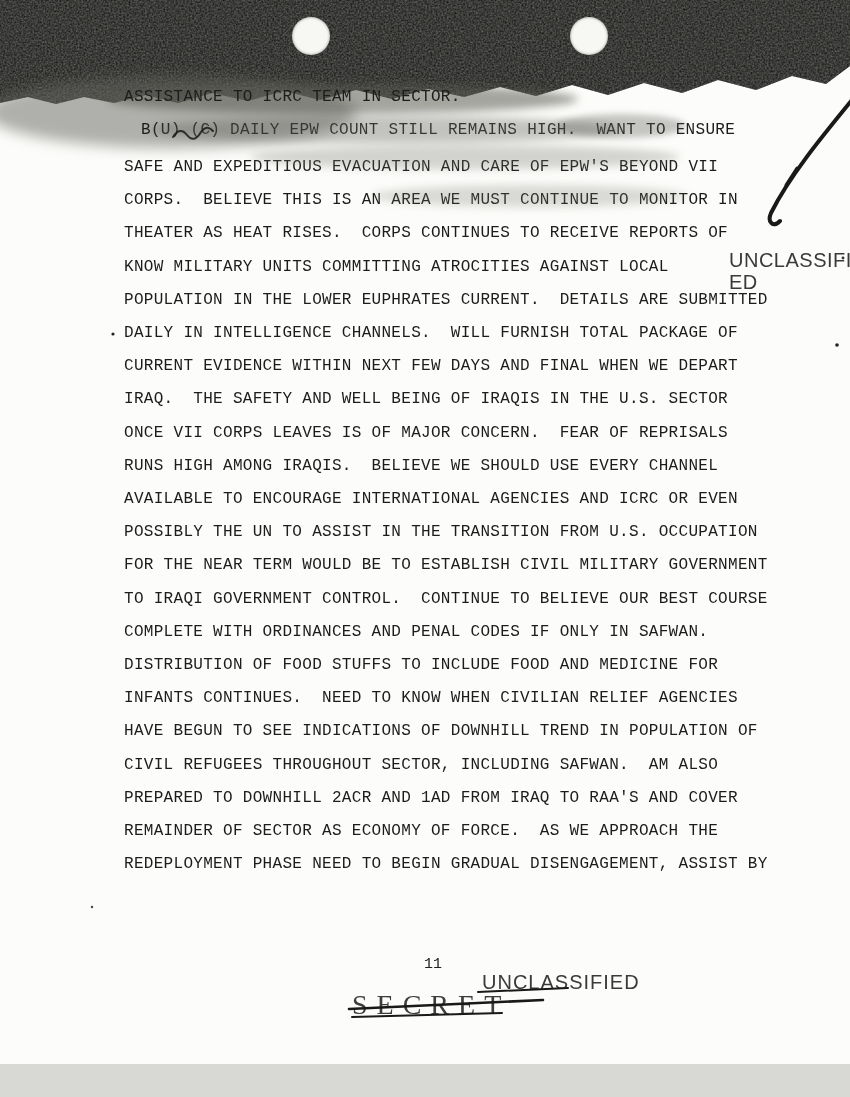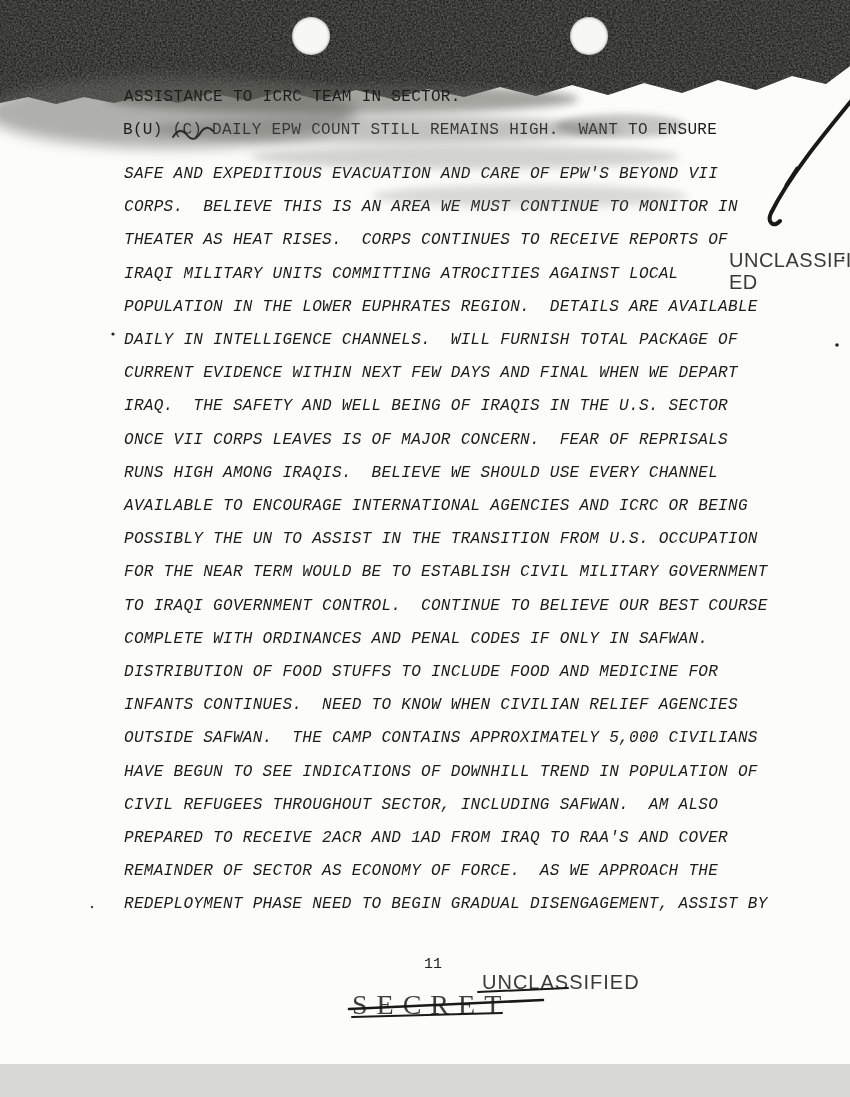--- a/index.html
+++ b/index.html
@@ -39,22 +39,22 @@
   .s4 { left:250px; top:145px; width:430px; height:24px; background:rgba(112,112,106,.30); filter:blur(4px); z-index:4; }
   .s5 { left:372px; top:185px; width:315px; height:22px; background:rgba(116,116,110,.26); filter:blur(4px); z-index:4; }
   .s6 { left:556px; top:114px; width:130px; height:24px; background:rgba(82,82,78,.32); filter:blur(3px); z-index:4; }
 
   
   .doc-text {
     position:absolute; color:#1c1c1c; font-size:16px; letter-spacing:.3px;
     white-space:pre; z-index:3;
   }
   .header-line { left:124px; top:88px; }
-  .first-line  { left:123px; top:121px; }
-  .body-lines  { position:absolute; left:124px; top:158px; z-index:3;font-style:italic; }
+  .first-line  { left:141px; top:121px; }
+  .body-lines  { position:absolute; left:124px; top:151px; z-index:3; }
   .body-line   { line-height:33.2px; white-space:pre; font-size:16px; color:#1c1c1c; letter-spacing:.3px; }
 
   
   .side-stamp {
     position:absolute; left:729px; top:249px; width:126px;
     font-family:"Liberation Sans", sans-serif; font-size:20px; line-height:22px;
     letter-spacing:.5px; color:#3a3a3a; word-break:break-all; z-index:5;
   }
   .page-number {
     position:absolute; left:424px; top:956px;
@@ -100,38 +100,37 @@
   <div class="smudge s4"></div>
   <div class="smudge s5"></div>
   <div class="smudge s6"></div>
 
   <div class="doc-text header-line">ASSISTANCE TO ICRC TEAM IN SECTOR.</div>
   <div class="doc-text first-line">B(U) (C) DAILY EPW COUNT STILL REMAINS HIGH.  WANT TO ENSURE</div>
   <div class="body-lines">
       <div class="body-line">SAFE AND EXPEDITIOUS EVACUATION AND CARE OF EPW'S BEYOND VII</div>
       <div class="body-line">CORPS.  BELIEVE THIS IS AN AREA WE MUST CONTINUE TO MONITOR IN</div>
       <div class="body-line">THEATER AS HEAT RISES.  CORPS CONTINUES TO RECEIVE REPORTS OF</div>
-      <div class="body-line">IRAQI MILITARY UNITS COMMITTING ATROCITIES AGAINST LOCAL</div>
-      <div class="body-line">POPULATION IN THE LOWER EUPHRATES REGION.  DETAILS ARE AVAILABLE</div>
+      <div class="body-line">KNOW MILITARY UNITS COMMITTING ATROCITIES AGAINST LOCAL</div>
+      <div class="body-line">POPULATION IN THE LOWER EUPHRATES CURRENT.  DETAILS ARE SUBMITTED</div>
       <div class="body-line">DAILY IN INTELLIGENCE CHANNELS.  WILL FURNISH TOTAL PACKAGE OF</div>
       <div class="body-line">CURRENT EVIDENCE WITHIN NEXT FEW DAYS AND FINAL WHEN WE DEPART</div>
       <div class="body-line">IRAQ.  THE SAFETY AND WELL BEING OF IRAQIS IN THE U.S. SECTOR</div>
       <div class="body-line">ONCE VII CORPS LEAVES IS OF MAJOR CONCERN.  FEAR OF REPRISALS</div>
       <div class="body-line">RUNS HIGH AMONG IRAQIS.  BELIEVE WE SHOULD USE EVERY CHANNEL</div>
-      <div class="body-line">AVAILABLE TO ENCOURAGE INTERNATIONAL AGENCIES AND ICRC OR BEING</div>
+      <div class="body-line">AVAILABLE TO ENCOURAGE INTERNATIONAL AGENCIES AND ICRC OR EVEN</div>
       <div class="body-line">POSSIBLY THE UN TO ASSIST IN THE TRANSITION FROM U.S. OCCUPATION</div>
       <div class="body-line">FOR THE NEAR TERM WOULD BE TO ESTABLISH CIVIL MILITARY GOVERNMENT</div>
       <div class="body-line">TO IRAQI GOVERNMENT CONTROL.  CONTINUE TO BELIEVE OUR BEST COURSE</div>
       <div class="body-line">COMPLETE WITH ORDINANCES AND PENAL CODES IF ONLY IN SAFWAN.</div>
       <div class="body-line">DISTRIBUTION OF FOOD STUFFS TO INCLUDE FOOD AND MEDICINE FOR</div>
       <div class="body-line">INFANTS CONTINUES.  NEED TO KNOW WHEN CIVILIAN RELIEF AGENCIES</div>
-      <div class="body-line">OUTSIDE SAFWAN.  THE CAMP CONTAINS APPROXIMATELY 5,000 CIVILIANS</div>
       <div class="body-line">HAVE BEGUN TO SEE INDICATIONS OF DOWNHILL TREND IN POPULATION OF</div>
       <div class="body-line">CIVIL REFUGEES THROUGHOUT SECTOR, INCLUDING SAFWAN.  AM ALSO</div>
-      <div class="body-line">PREPARED TO RECEIVE 2ACR AND 1AD FROM IRAQ TO RAA'S AND COVER</div>
+      <div class="body-line">PREPARED TO DOWNHILL 2ACR AND 1AD FROM IRAQ TO RAA'S AND COVER</div>
       <div class="body-line">REMAINDER OF SECTOR AS ECONOMY OF FORCE.  AS WE APPROACH THE</div>
       <div class="body-line">REDEPLOYMENT PHASE NEED TO BEGIN GRADUAL DISENGAGEMENT, ASSIST BY</div>
     </div>
 
   <div class="side-stamp">UNCLASSIFIED</div>
   <div class="page-number">11</div>
   <div class="footer-stamp">UNCLASSIFIED</div>
   <div class="secret">SECRET</div>
 
   <svg class="marks" width="850" height="1097" viewBox="0 0 850 1097">

